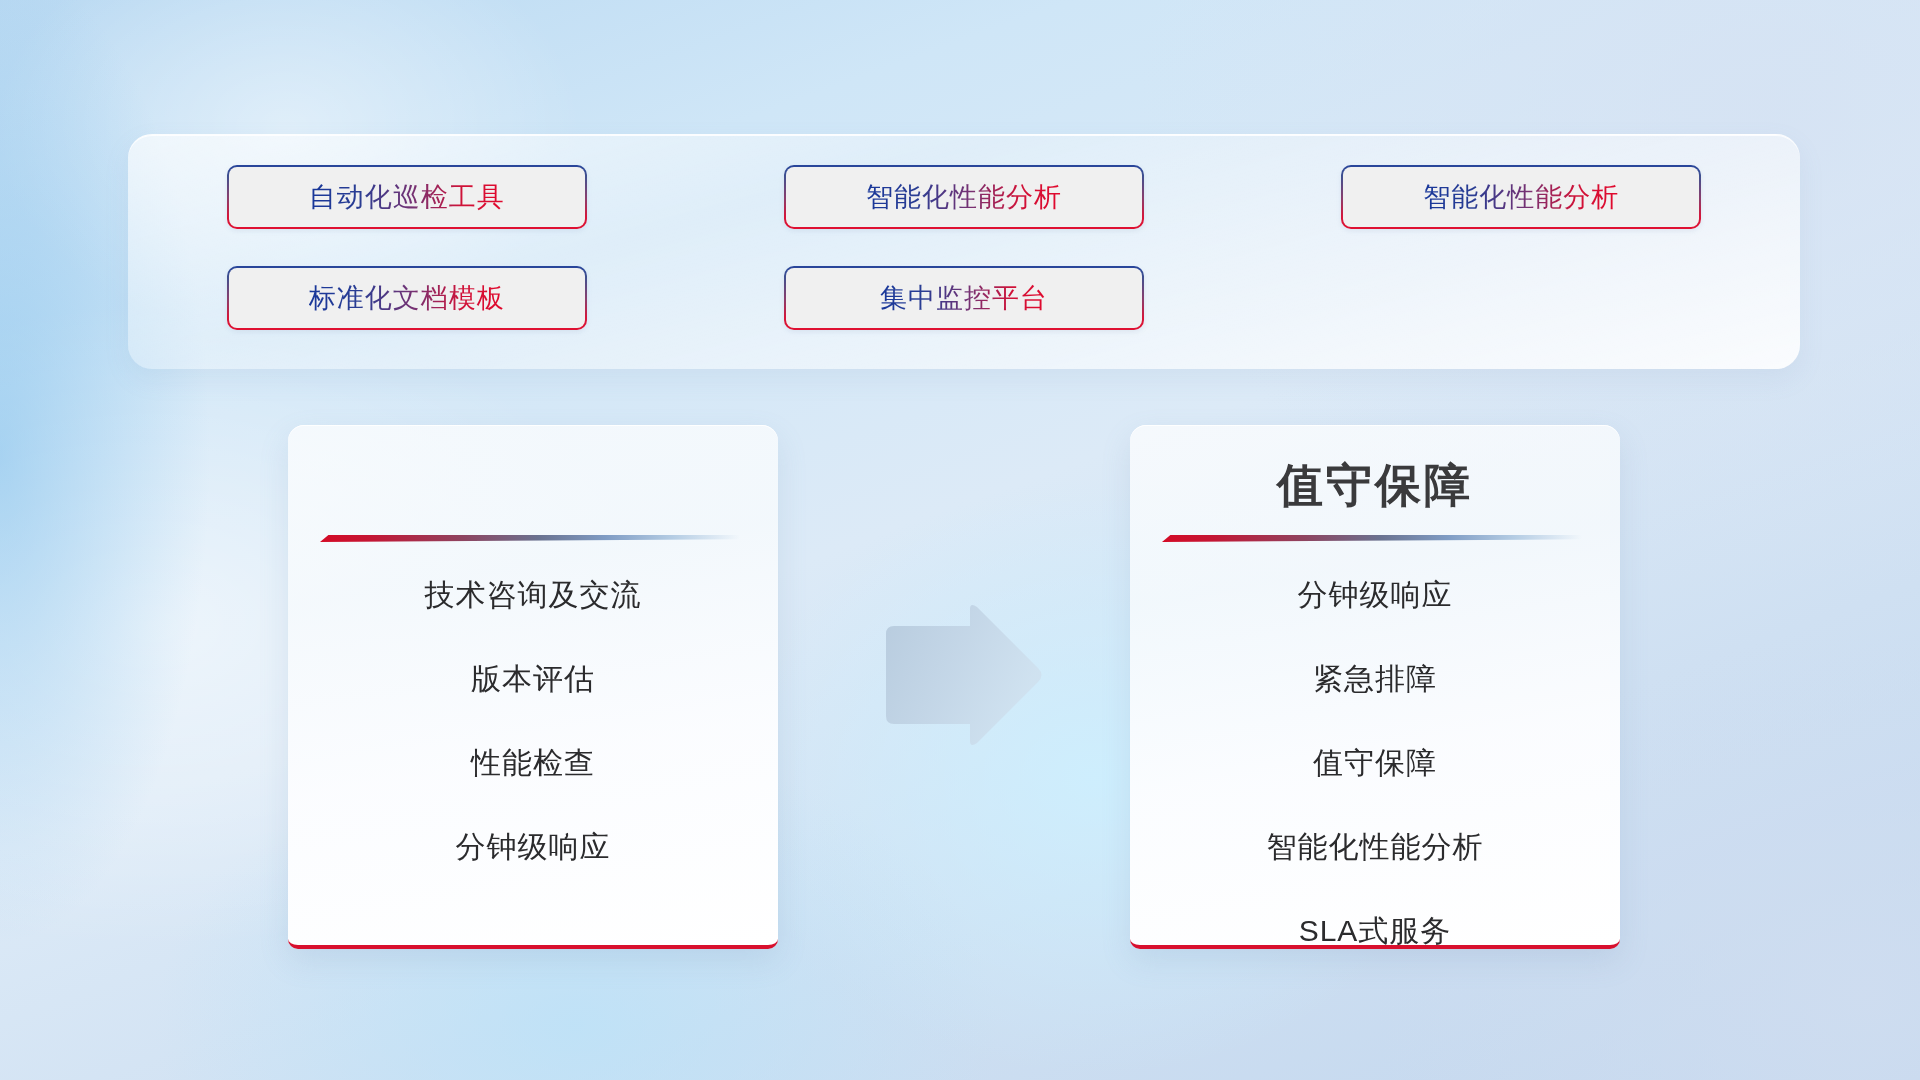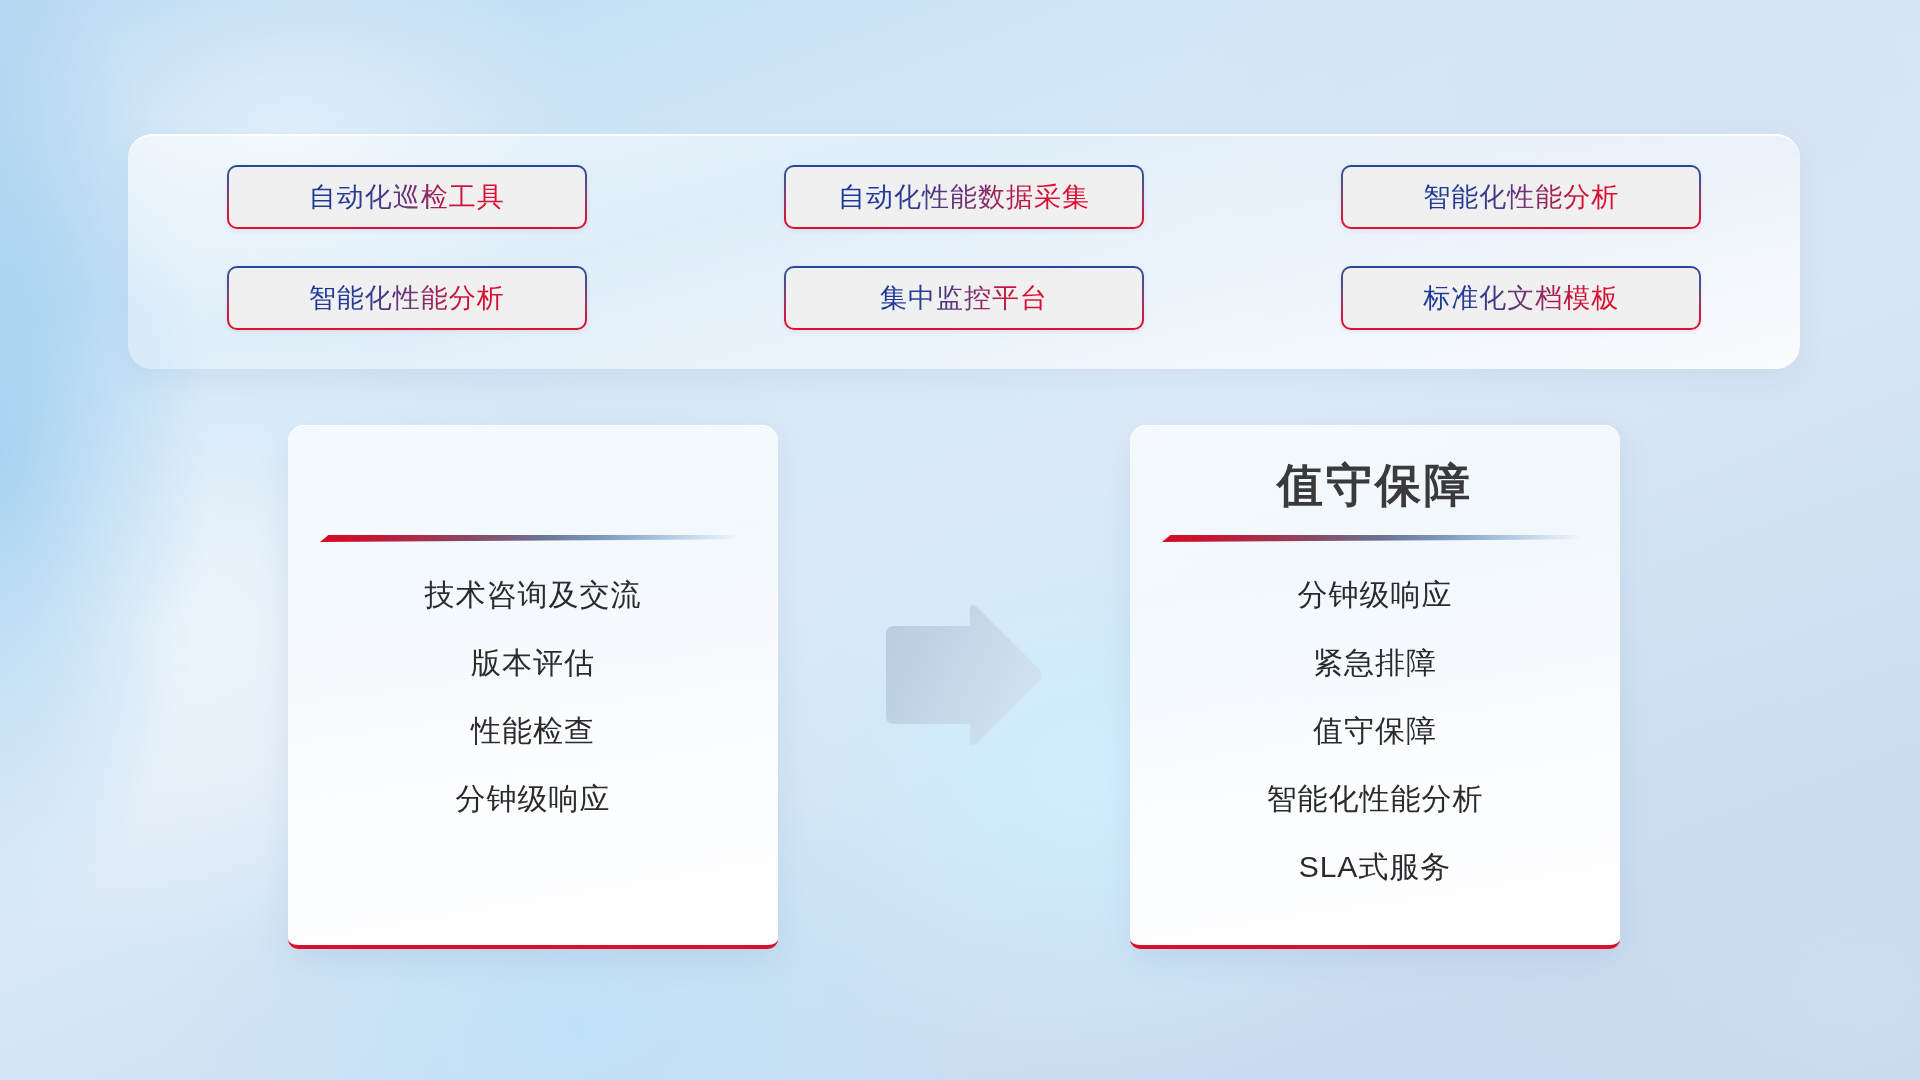--- a/index.html
+++ b/index.html
@@ -68,21 +68,21 @@
     position:absolute;left:0;right:0;top:30px;text-align:center;
     font-size:46px;font-weight:700;color:#3a3a3c;letter-spacing:3px;
   }
   .card-divider{
     position:absolute;left:32px;top:110px;width:420px;height:7px;
     background:linear-gradient(90deg,#d40b26 0%,#c41634 12%,#8e4460 34%,#6a7290 52%,#7f9cc4 68%,#b5cde4 84%,rgba(210,228,243,0) 100%);
     clip-path:polygon(2% 0,100% 0,100% 62%,0 100%);
   }
   .card-list{
     position:absolute;left:0;right:0;top:150px;
-    display:flex;flex-direction:column;align-items:center;gap:27px;
+    display:flex;flex-direction:column;align-items:center;gap:43px;
   }
   .card-list-item{
     font-size:30px;color:#2b2b2d;letter-spacing:1px;white-space:nowrap;
   }
 
   
   #flow-arrow{
     position:absolute;left:878px;top:604px;width:166px;height:144px;
   }
 </style>
@@ -92,38 +92,35 @@
 <div id="bg"></div>
 <div id="bg2"></div>
 
 <div id="top-panel">
   <div id="pill-grid">
 
     <div class="pill">
       <span class="pill-label">自动化巡检工具</span>
     </div>
 
-    <div class="pill">
-      <span class="pill-label">自动化性能数据采集</span>
-    </div>
 
     <div class="pill">
       <span class="pill-label">智能化性能分析</span>
     </div>
 
     <div class="pill">
       <span class="pill-label">智能化性能分析</span>
     </div>
 
     <div class="pill">
-      <span class="pill-label">集中监控平台</span>
+      <span class="pill-label">标准化文档模板</span>
     </div>
 
     <div class="pill">
-      <span class="pill-label">标准化文档模板</span>
+      <span class="pill-label">集中监控平台</span>
     </div>
 
   </div>
 </div>
 
 <div id="card-active" class="card">
   <div class="card-divider"></div>
   <div class="card-list">
     <div class="card-list-item">技术咨询及交流</div>
     <div class="card-list-item">版本评估</div>

